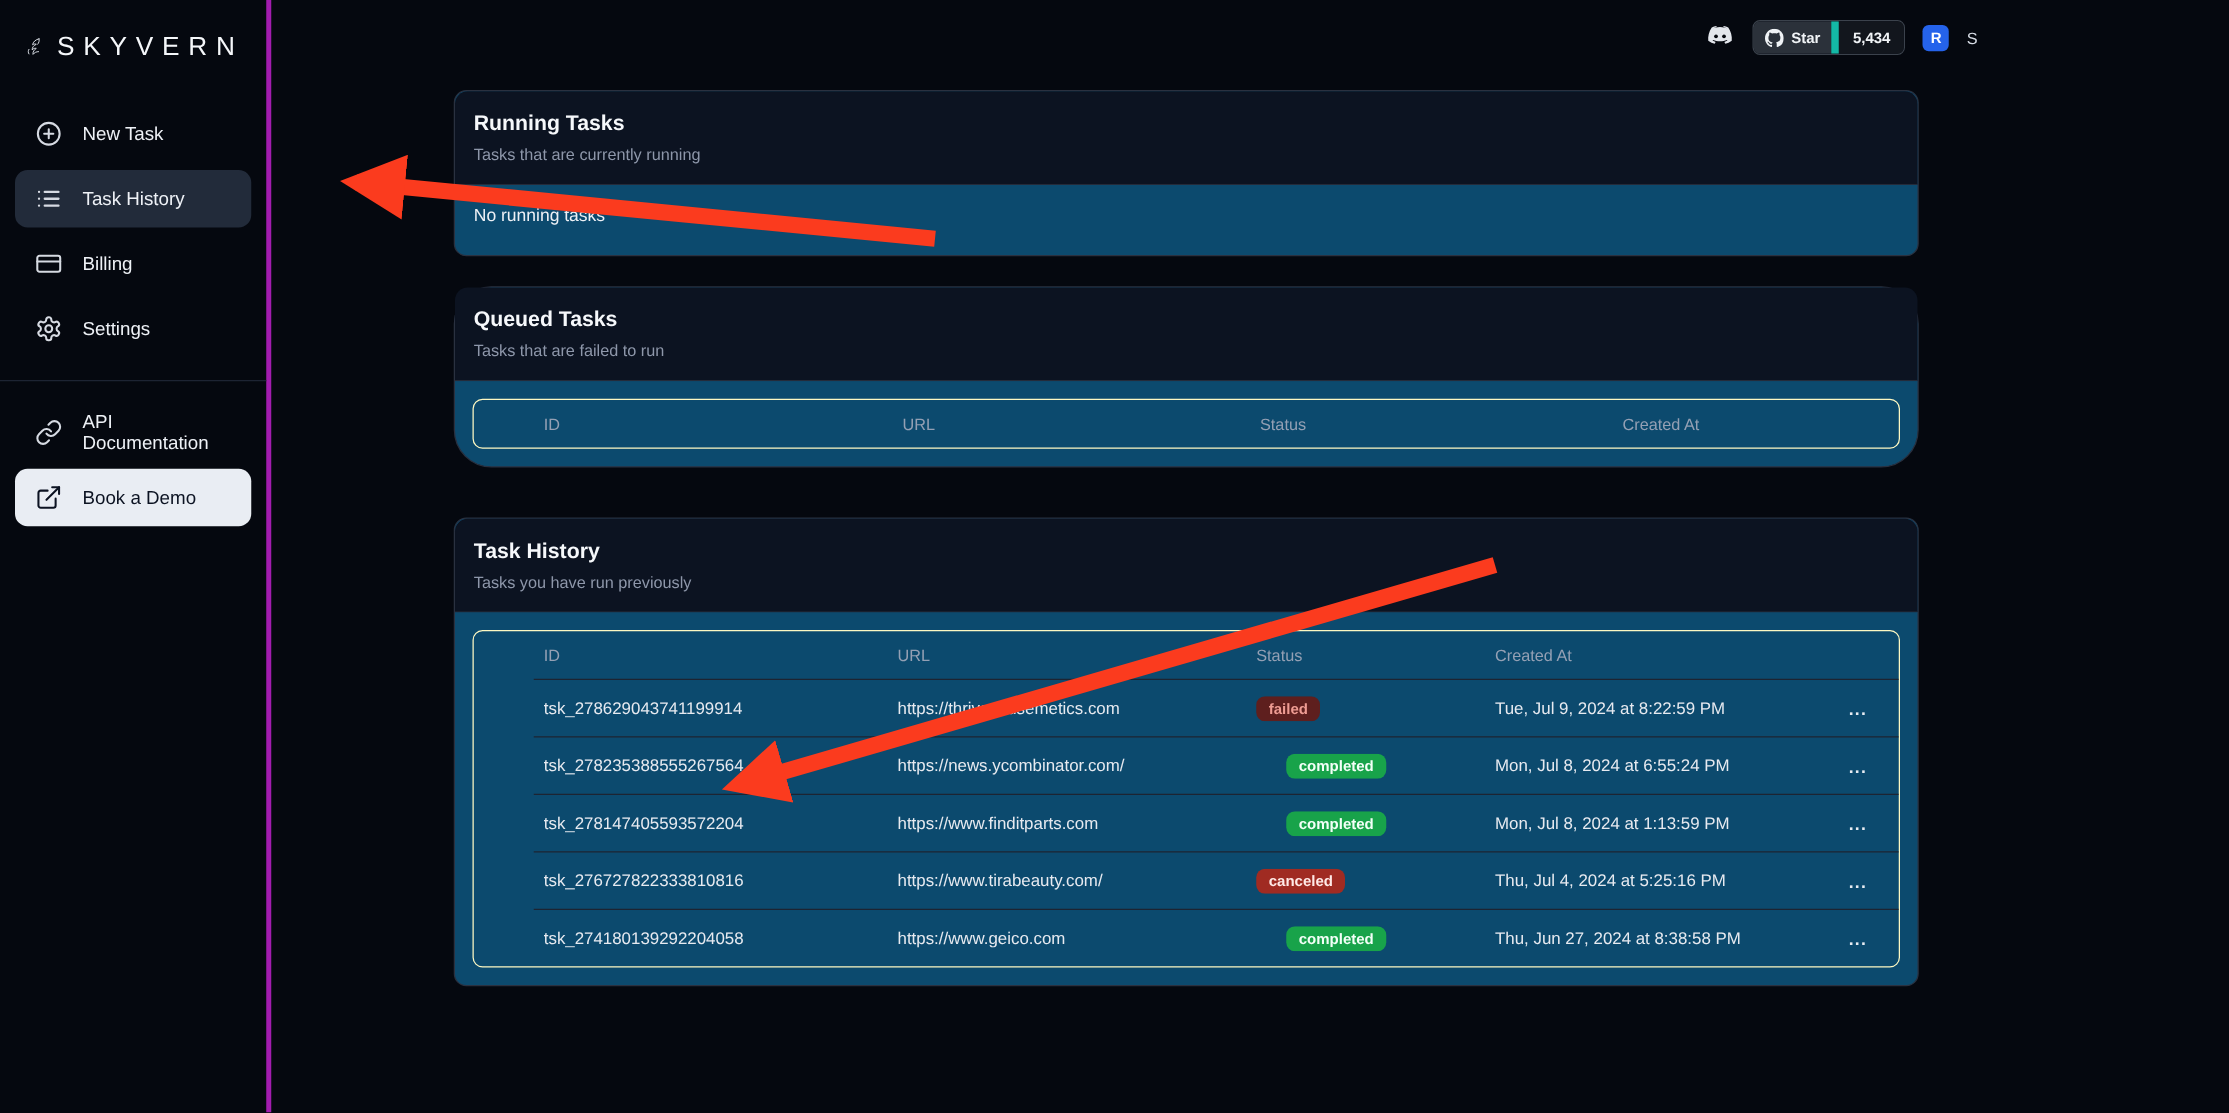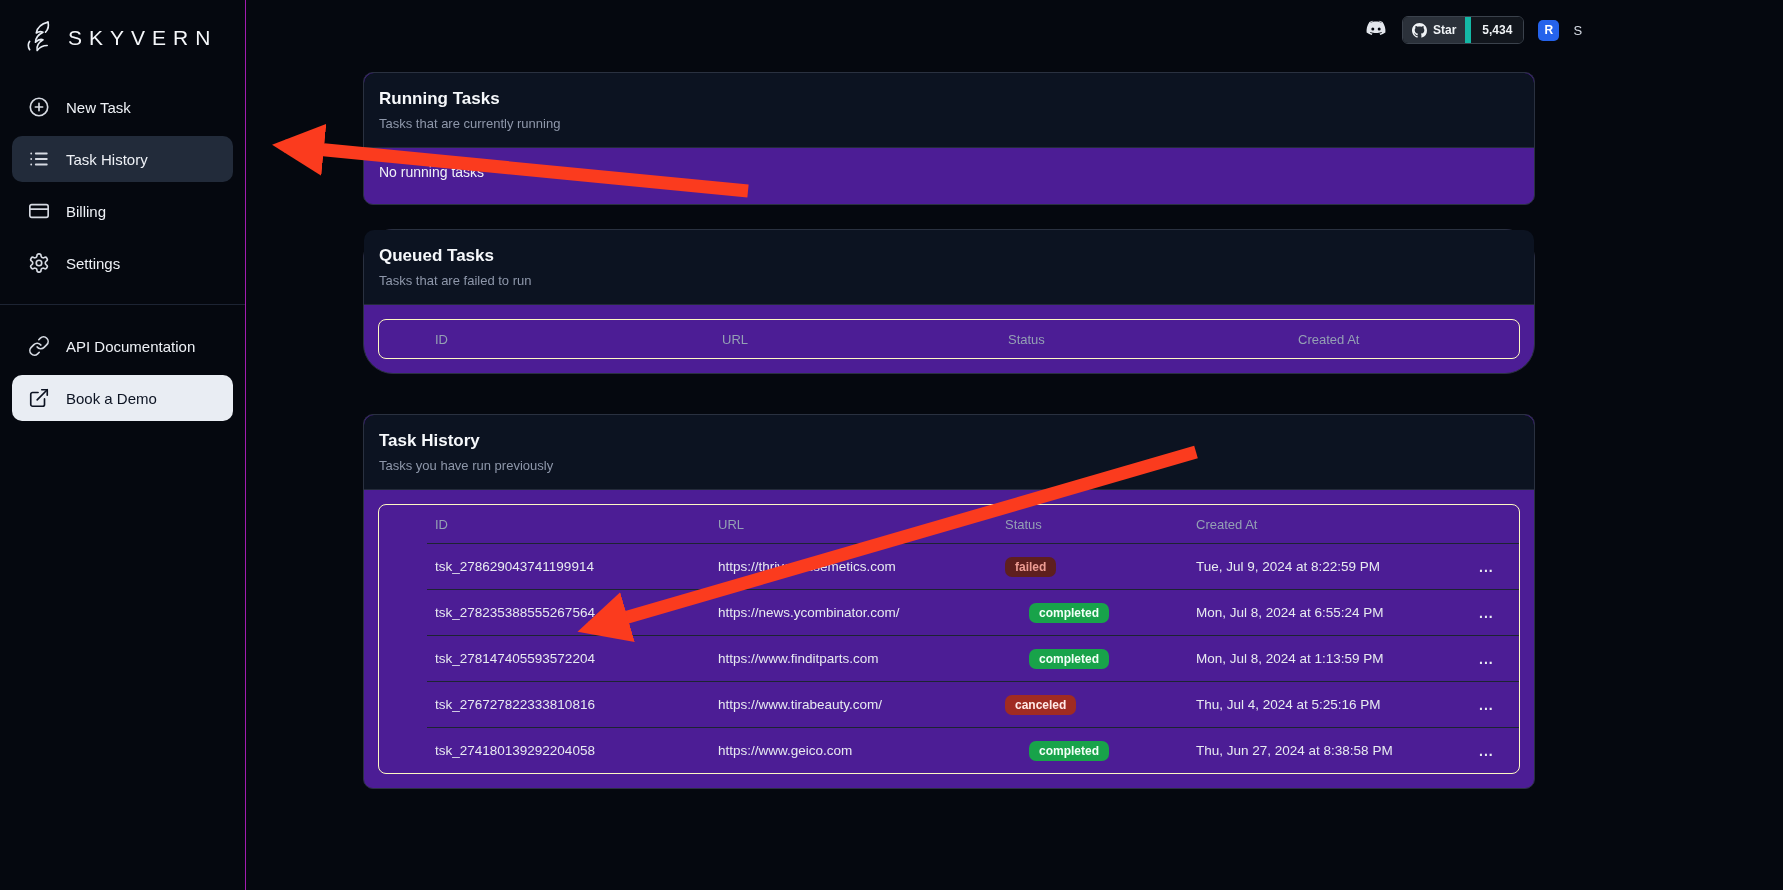--- a/index.html
+++ b/index.html
@@ -5,22 +5,22 @@
   * { box-sizing: border-box; }
   html, body { margin: 0; padding: 0; }
   body {
     width: 1783px; height: 890px; overflow: hidden; position: relative;
     background: #05080f; color: #edf0f5;
     font-family: "Liberation Sans", "DejaVu Sans", sans-serif;
   }
 
   
   .sidebar {
-    position: absolute; left: 0; top: 0; bottom: 0; width: 246px;
-    border-right: 1px solid #a21caf; padding: 14px 12px;
+    position: absolute; left: 0; top: 0; bottom: 0; width: 217px;
+    border-right: 4px solid #a21caf; padding: 14px 12px;
   }
   .logo { display: flex; align-items: center; gap: 10px; padding: 4px 6px 26px 6px; }
   .brand { font-size: 21px; letter-spacing: 7px; font-weight: 400; color: #f5f7fa; }
   .nav-item {
     display: flex; align-items: center; gap: 16px; height: 46px;
     padding: 0 16px; border-radius: 10px; font-size: 15px; color: #eef1f6;
     cursor: pointer; margin-bottom: 6px;
   }
   .nav-item .icon { width: 22px; height: 22px; color: #d6dae2; display: flex; align-items: center; }
   .nav-item .icon svg { width: 22px; height: 22px; }
@@ -39,21 +39,21 @@
   .gh-left { display: flex; align-items: center; gap: 6px; padding: 0 9px; background: #2b313a; font-weight: 700; }
   .gh-count { display: flex; align-items: center; padding: 0 11px; background: #12161d; border-left: 6px solid #14b8a6; font-weight: 600; }
   .avatar {
     width: 21px; height: 21px; border-radius: 5px; background: #2563eb; color: #fff;
     font-size: 12px; font-weight: 700; display: flex; align-items: center; justify-content: center; cursor: pointer;
   }
   .user-partial { font-size: 13px; color: #d7dce5; }
 
   
   main { position: absolute; left: 363px; top: 72px; width: 1172px; }
-  .card { border: 1px solid #2a3140; border-radius: 10px; background: #4c1d95; margin-bottom: 24px; }
+  .card { border: 1px solid #2a3140; border-radius: 10px; background: #0c4a6e; margin-bottom: 24px; }
   .card.gap-lg { margin-bottom: 40px; border-radius: 30px; }
   .card-header { background: #0c1321; border-bottom: 1px solid #242b3a; padding: 16px 15px; border-radius: 10px 10px 0 0; }
   .card-header h2 { margin: 0; font-size: 17px; font-weight: 700; color: #f6f8fb; }
   .card-header p { margin: 7px 0 0; font-size: 13px; color: #8e97aa; }
   .empty-row { padding: 16px 15px 24px; font-size: 14px; color: #eef1f6; }
 
   .table-wrap { margin: 14px; border: 1px solid #fef9c3; border-radius: 8px; overflow: hidden; padding-left: 48px; }
   .thead { display: grid; align-items: center; height: 38px; font-size: 13px; color: #94a0b4; }
   .trow { display: grid; align-items: center; height: 46px; border-top: 1px solid #1d2432; font-size: 13.5px; color: #e7eaf0; }
   .trow-empty { height: 38px; }

